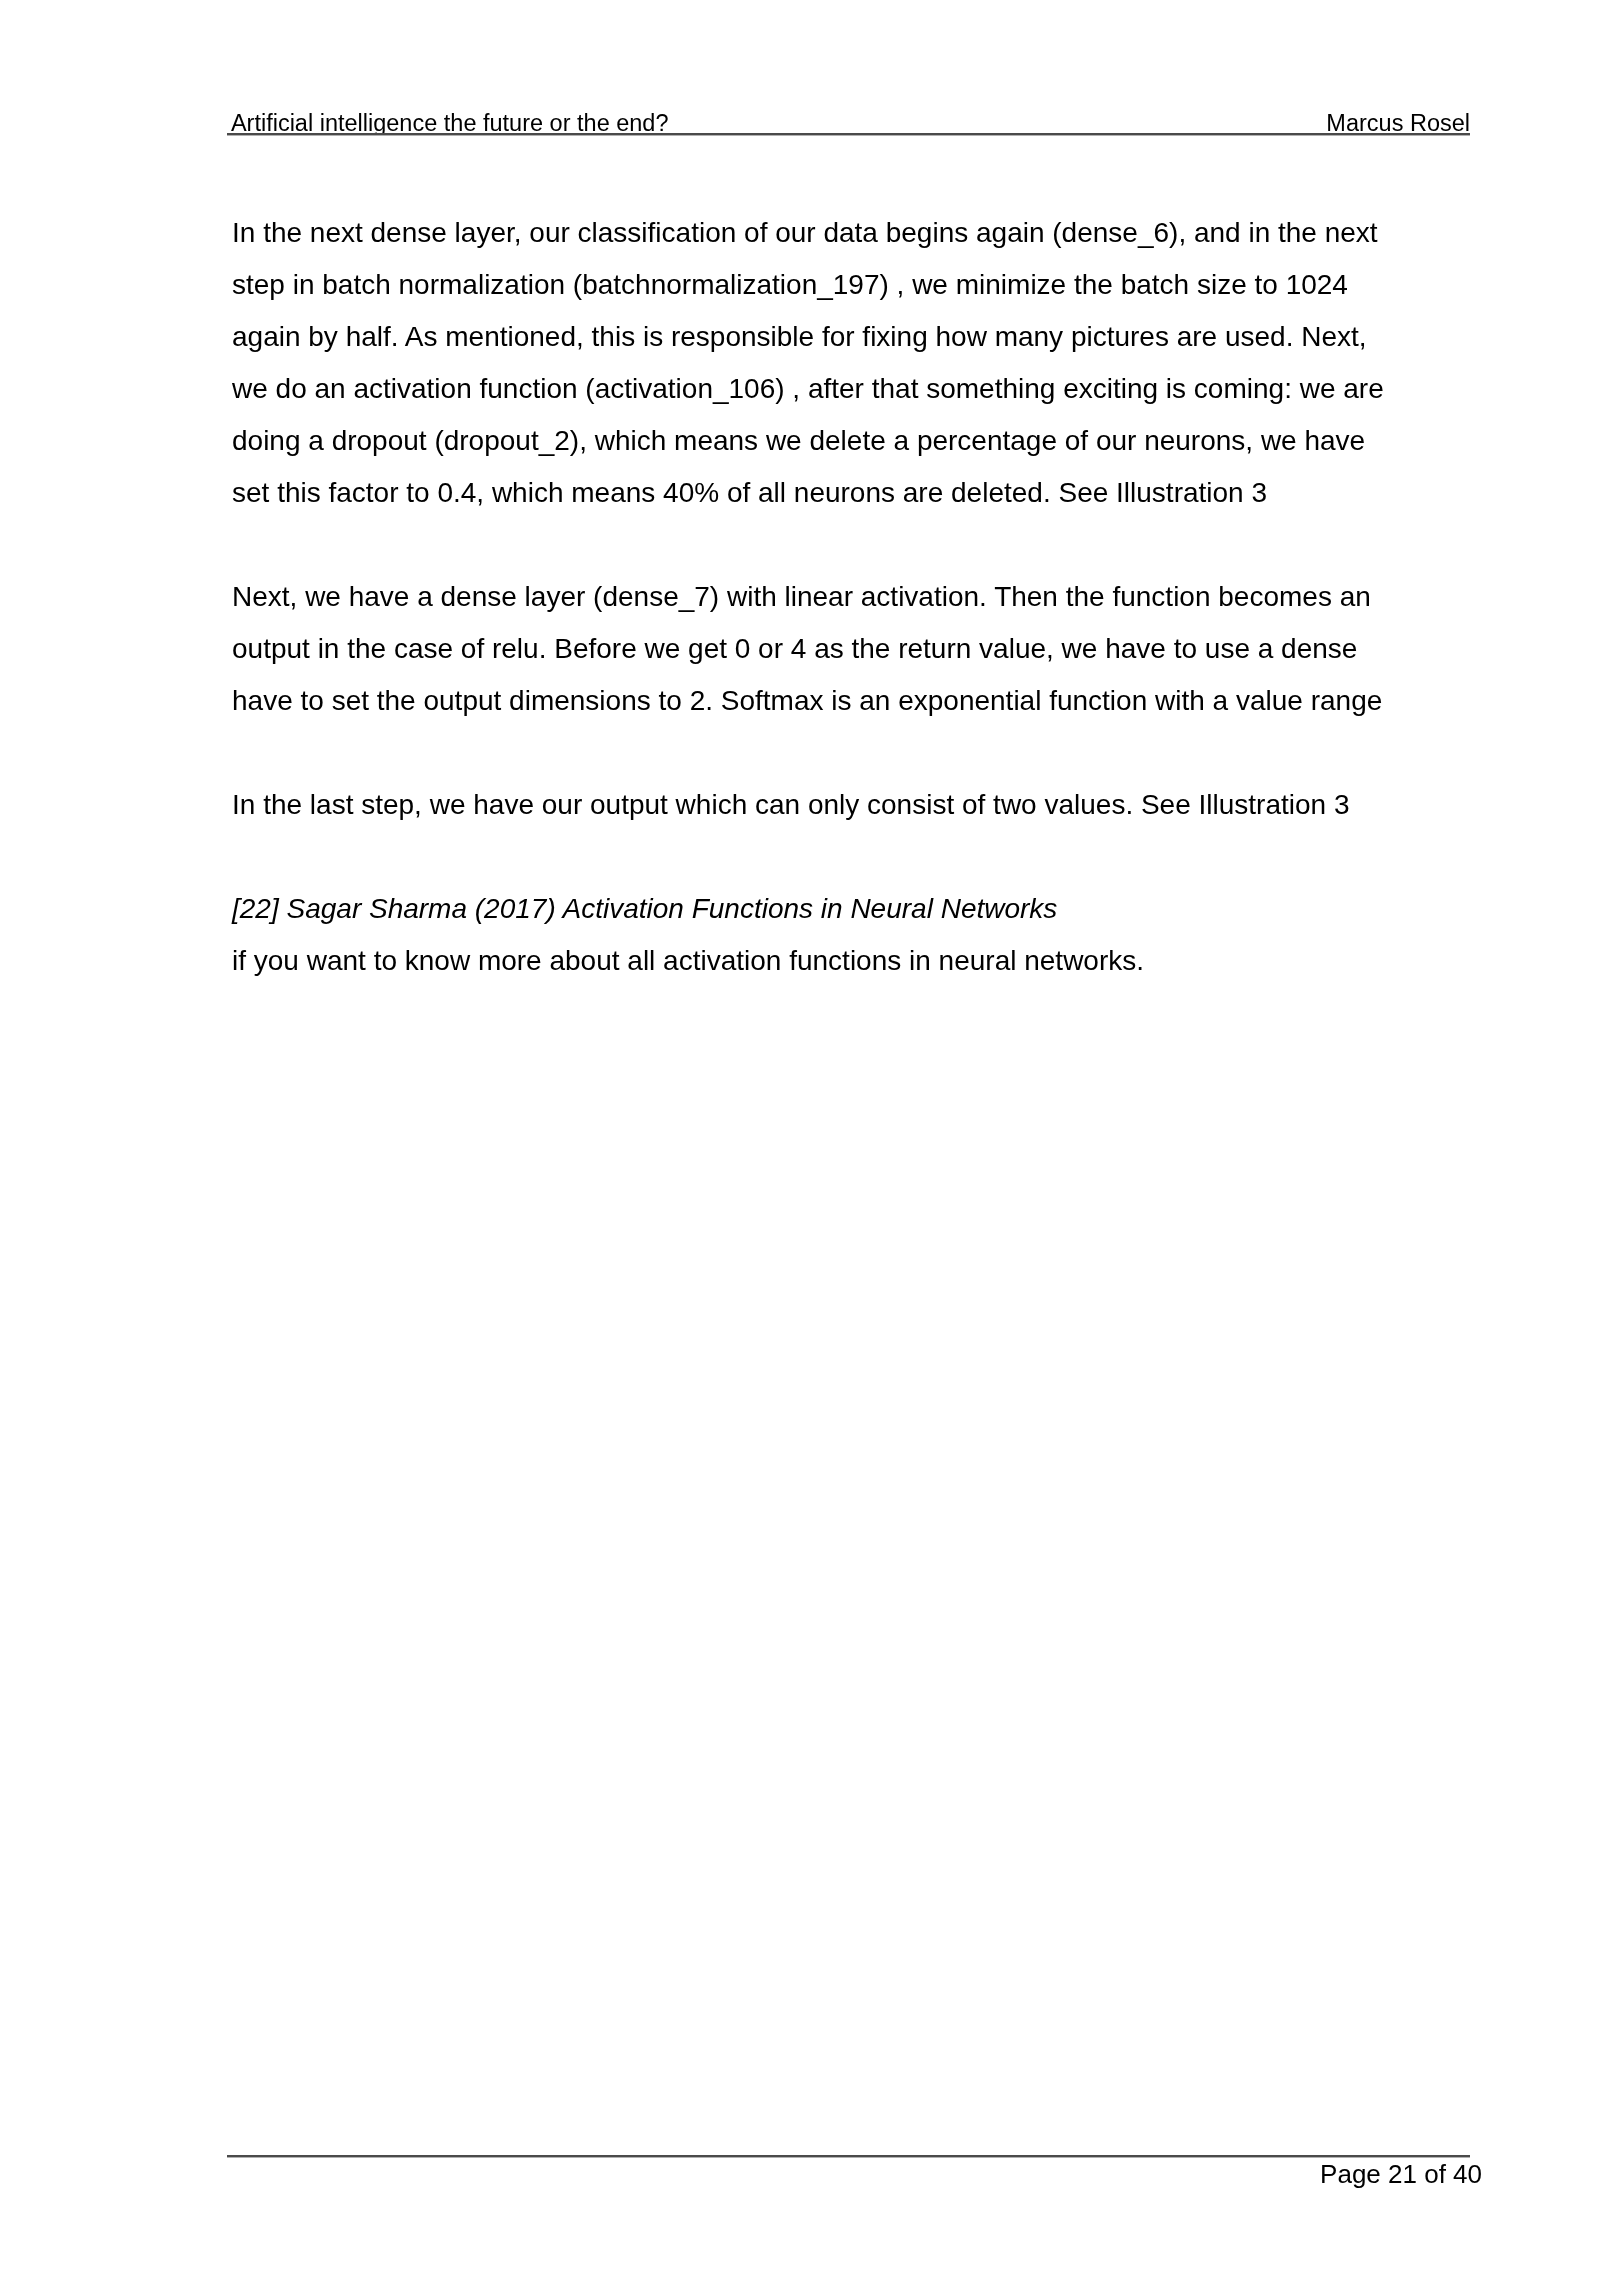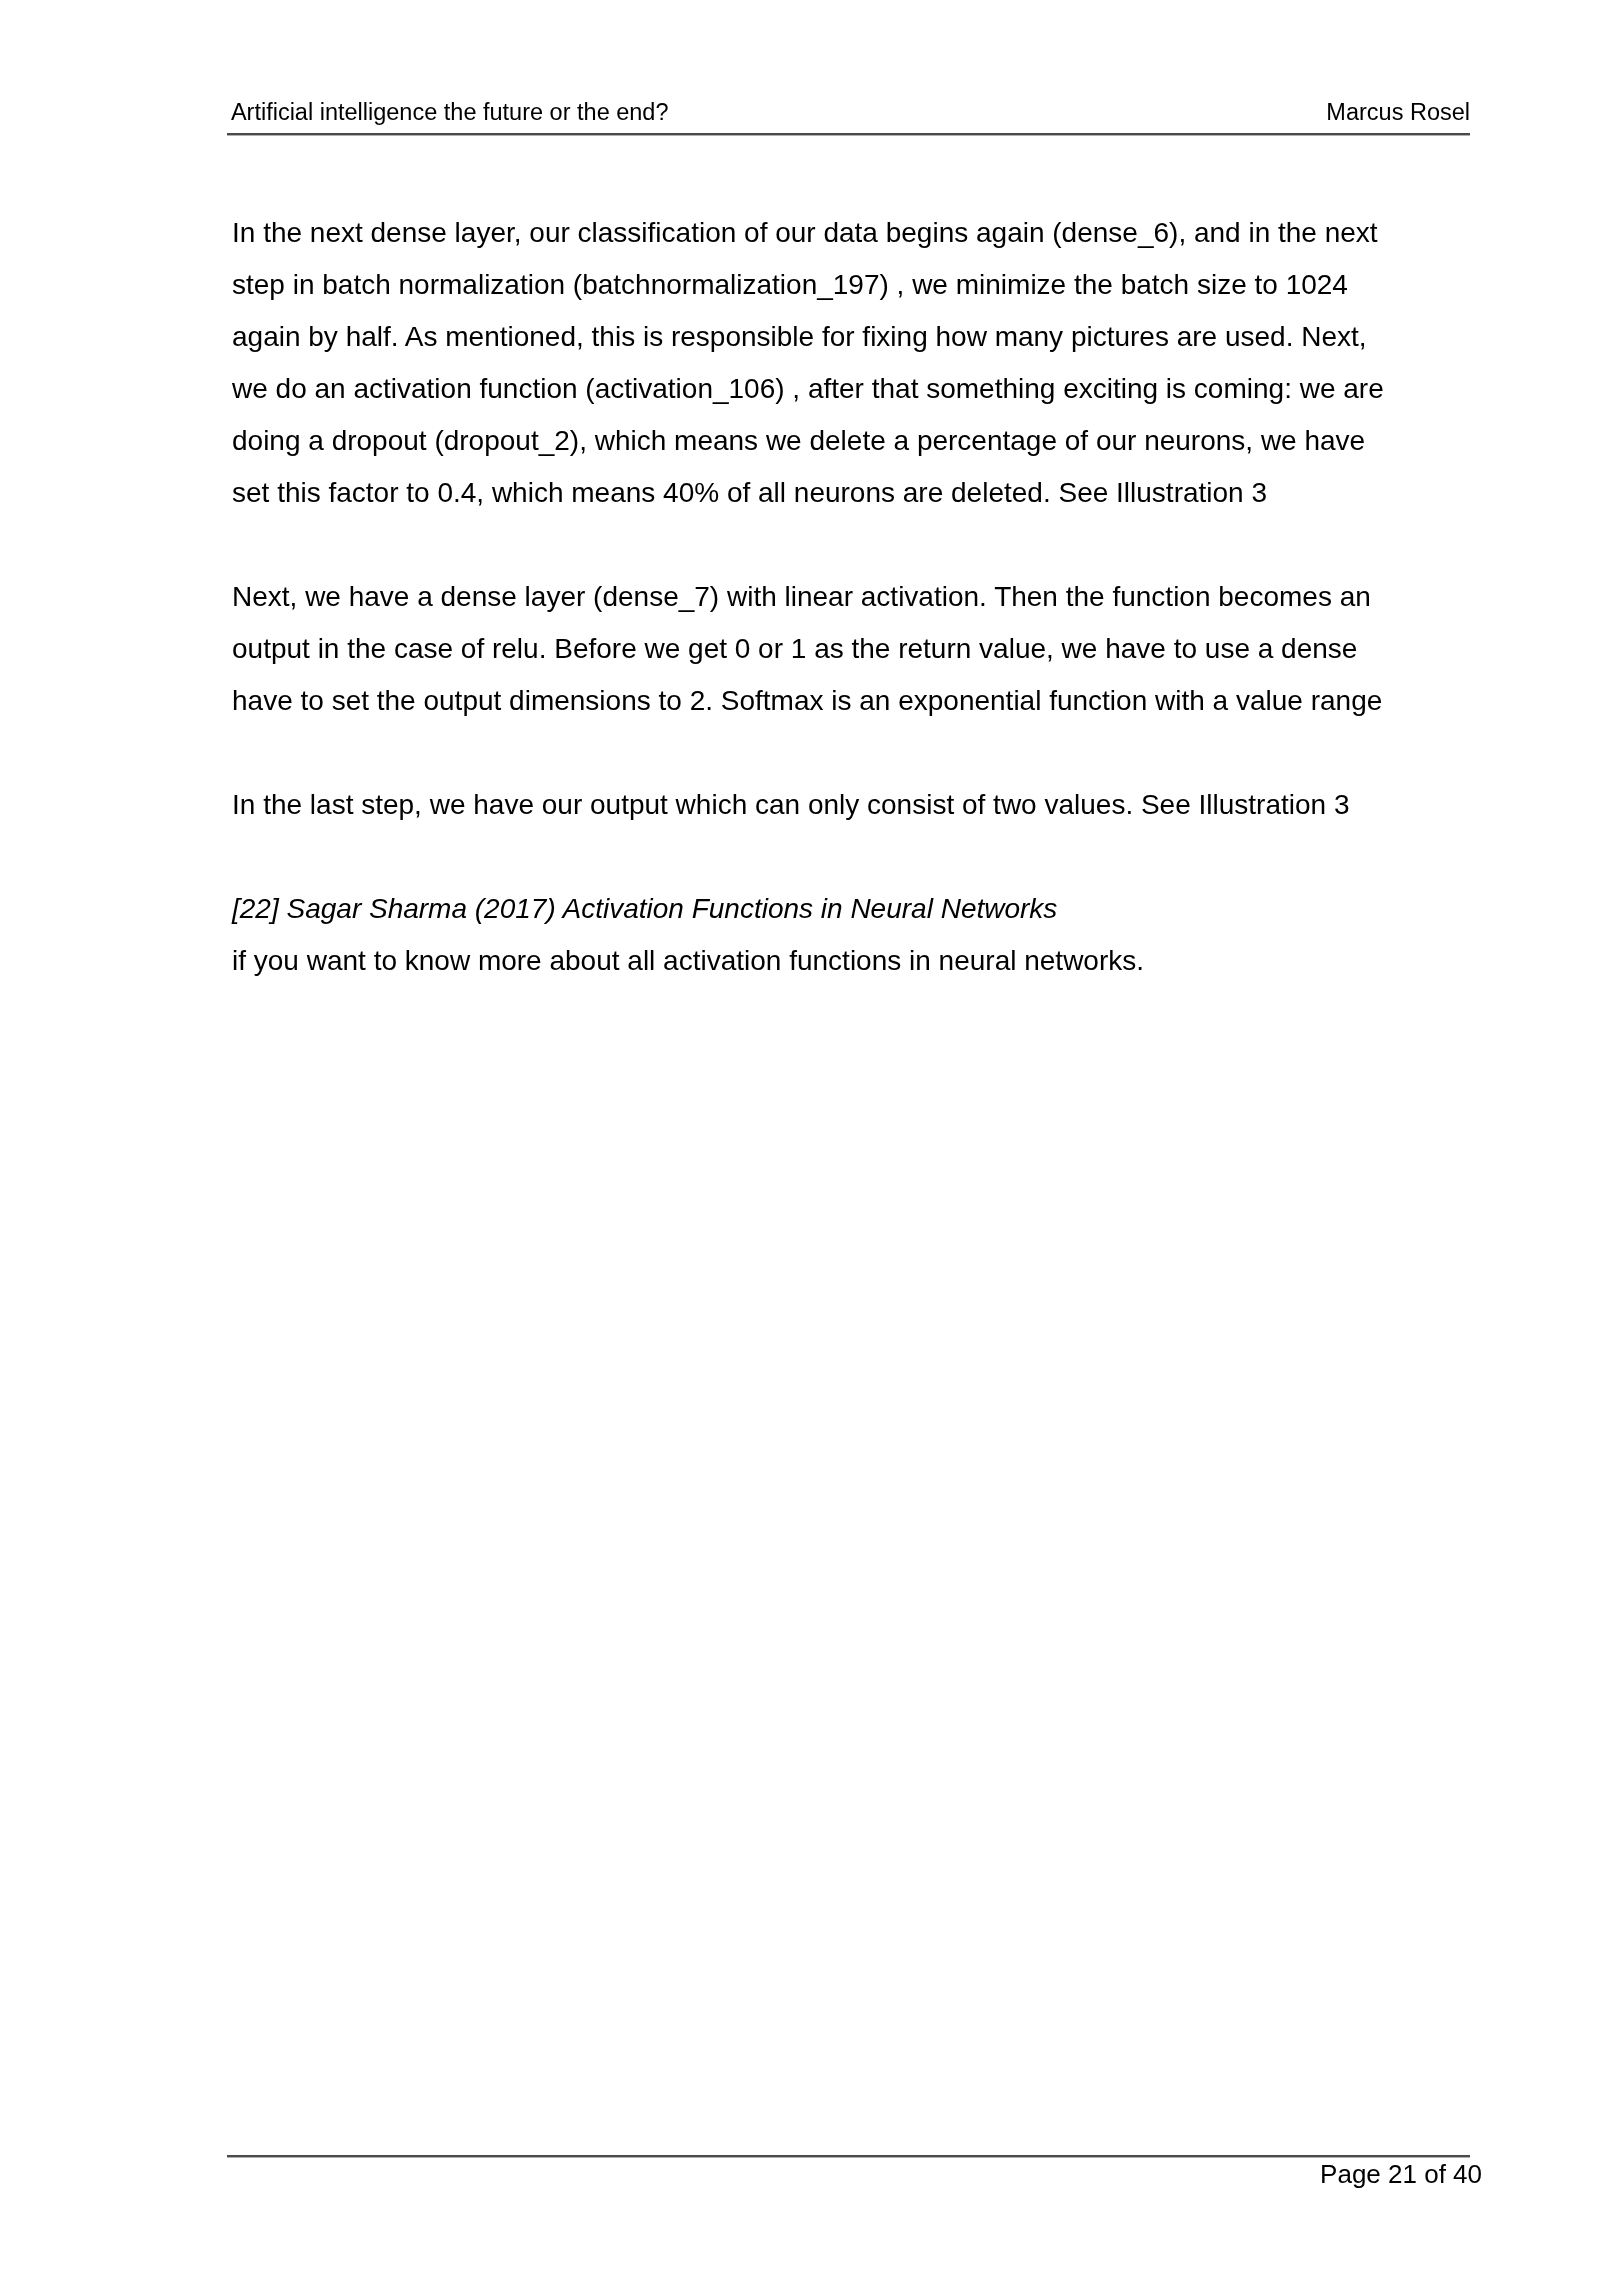--- a/index.html
+++ b/index.html
@@ -1,18 +1,18 @@
 <!DOCTYPE html>
 <html><head>
 <meta charset="utf-8">
 <style>
   html, body { margin: 0; padding: 0; background: #ffffff; }
   body { width: 1620px; height: 2292px; position: relative; overflow: hidden;
          font-family: "Liberation Sans", sans-serif; color: #000; }
-  .header { position: absolute; left: 227px; top: 98px; width: 1243px; height: 35px; }
+  .header { position: absolute; left: 227px; top: 109px; width: 1243px; height: 35px; }
   .header .title { position: absolute; left: 3.9px; top: 0; font-size: 23.5px; line-height: 29px; white-space: nowrap; }
   .header .author { position: absolute; right: 0; top: 0; font-size: 23.5px; line-height: 29px; white-space: nowrap; }
   .rule { position: absolute; left: 227px; width: 1243px; height: 2px; background: #4a4a4a; border-bottom: 1px solid #b0b0b0; }
   .rule.top { top: 133px; }
   .rule.bottom { top: 2155px; }
   .body-text { position: absolute; left: 232px; top: 155px; width: 1245px; }
   .line { font-size: 28px; line-height: 52px; height: 52px; white-space: nowrap; }
   .line.bi { font-weight: normal; font-style: italic; }
   .footer { position: absolute; right: 138px; top: 2160px; font-size: 26px; line-height: 29px; white-space: nowrap; }
 </style>
@@ -33,21 +33,21 @@
     <div class="line">step in batch normalization (batchnormalization_197) , we minimize the batch size to 1024</div>
     <div class="line">again by half. As mentioned, this is responsible for fixing how many pictures are used. Next,</div>
     <div class="line">we do an activation function (activation_106) , after that something exciting is coming: we are</div>
     <div class="line">doing a dropout (dropout_2), which means we delete a percentage of our neurons, we have</div>
     <div class="line">set this factor to 0.4, which means 40% of all neurons are deleted. See Illustration 3</div>
   </div>
   <div class="line"></div>
 
   <div>
     <div class="line">Next, we have a dense layer (dense_7) with linear activation. Then the function becomes an</div>
-    <div class="line">output in the case of relu. Before we get 0 or 1 as the return value, we have to use a dense</div>
+    <div class="line">output in the case of relu. Before we get 0 or 4 as the return value, we have to use a dense</div>
     <div class="line">have to set the output dimensions to 2. Softmax is an exponential function with a value range</div>
   </div>
   <div class="line"></div>
 
   <div>
     <div class="line">In the last step, we have our output which can only consist of two values. See Illustration 3</div>
   </div>
   <div class="line"></div>
 
   <div>

